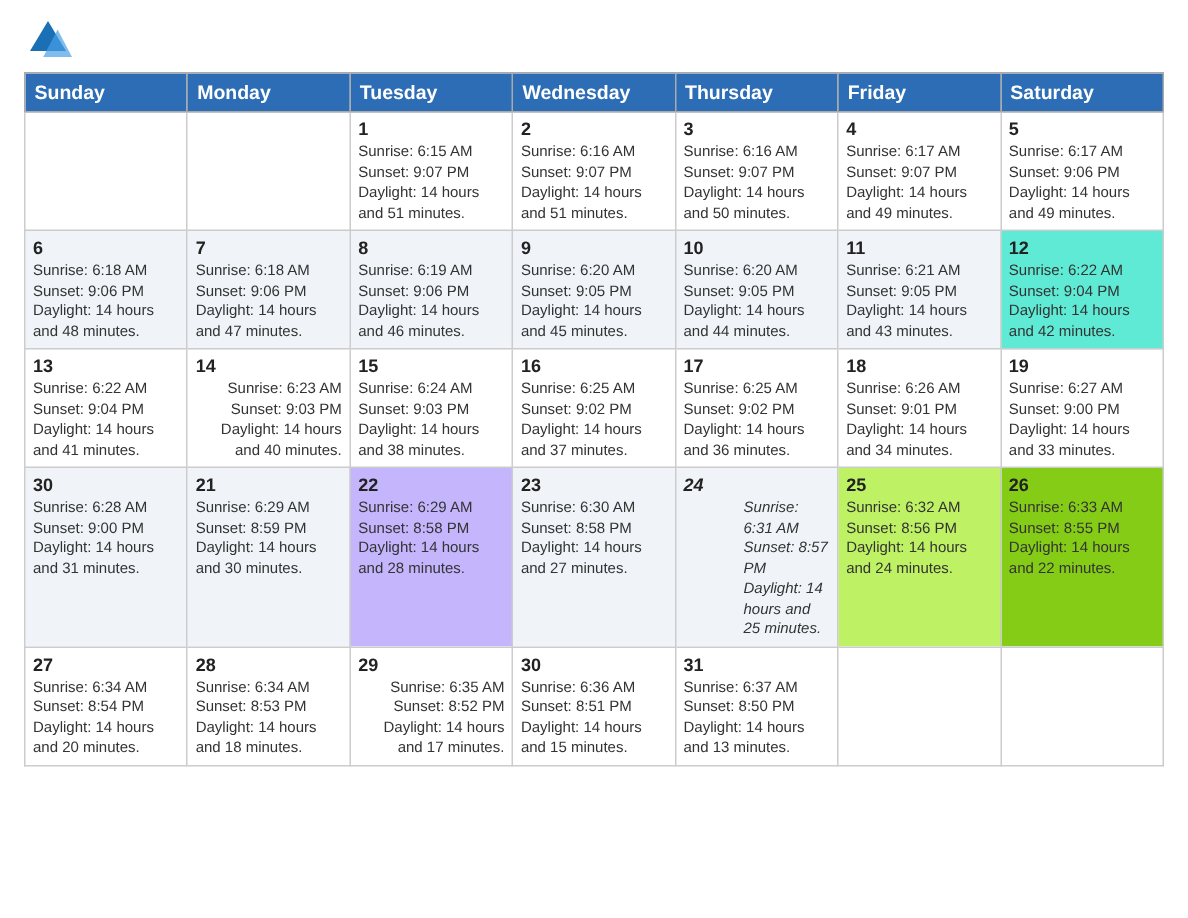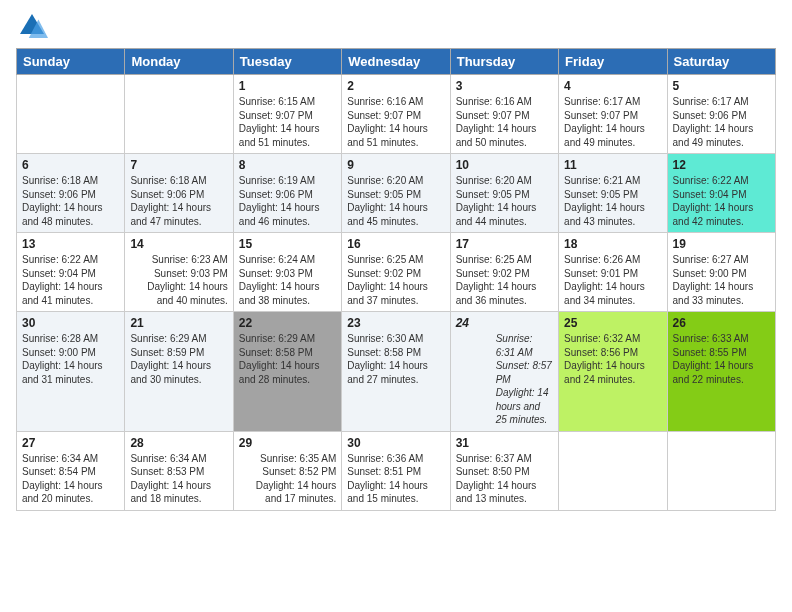--- a/index.html
+++ b/index.html
@@ -262,21 +262,21 @@
             <div class="day-info" style="white-space: pre-line;">Sunrise: 6:28 AM
 Sunset: 9:00 PM
 Daylight: 14 hours and 31 minutes.</div>
           </td>
           <td style="background: rgb(240, 244, 248); margin-top: 40px;">
             <span class="day-num">21</span>
             <div class="day-info" style="white-space: pre-line;">Sunrise: 6:29 AM
 Sunset: 8:59 PM
 Daylight: 14 hours and 30 minutes.</div>
           </td>
-          <td style="background: #a3a3a3;">
+          <td style="background: #c4b5fd;">
             <span class="day-num">22</span>
             <div class="day-info" style="white-space: pre-line;">Sunrise: 6:29 AM
 Sunset: 8:58 PM
 Daylight: 14 hours and 28 minutes.</div>
           </td>
           <td style="background: rgb(240, 244, 248);">
             <span class="day-num">23</span>
             <div class="day-info" style="white-space: pre-line;">Sunrise: 6:30 AM
 Sunset: 8:58 PM
 Daylight: 14 hours and 27 minutes.</div>

